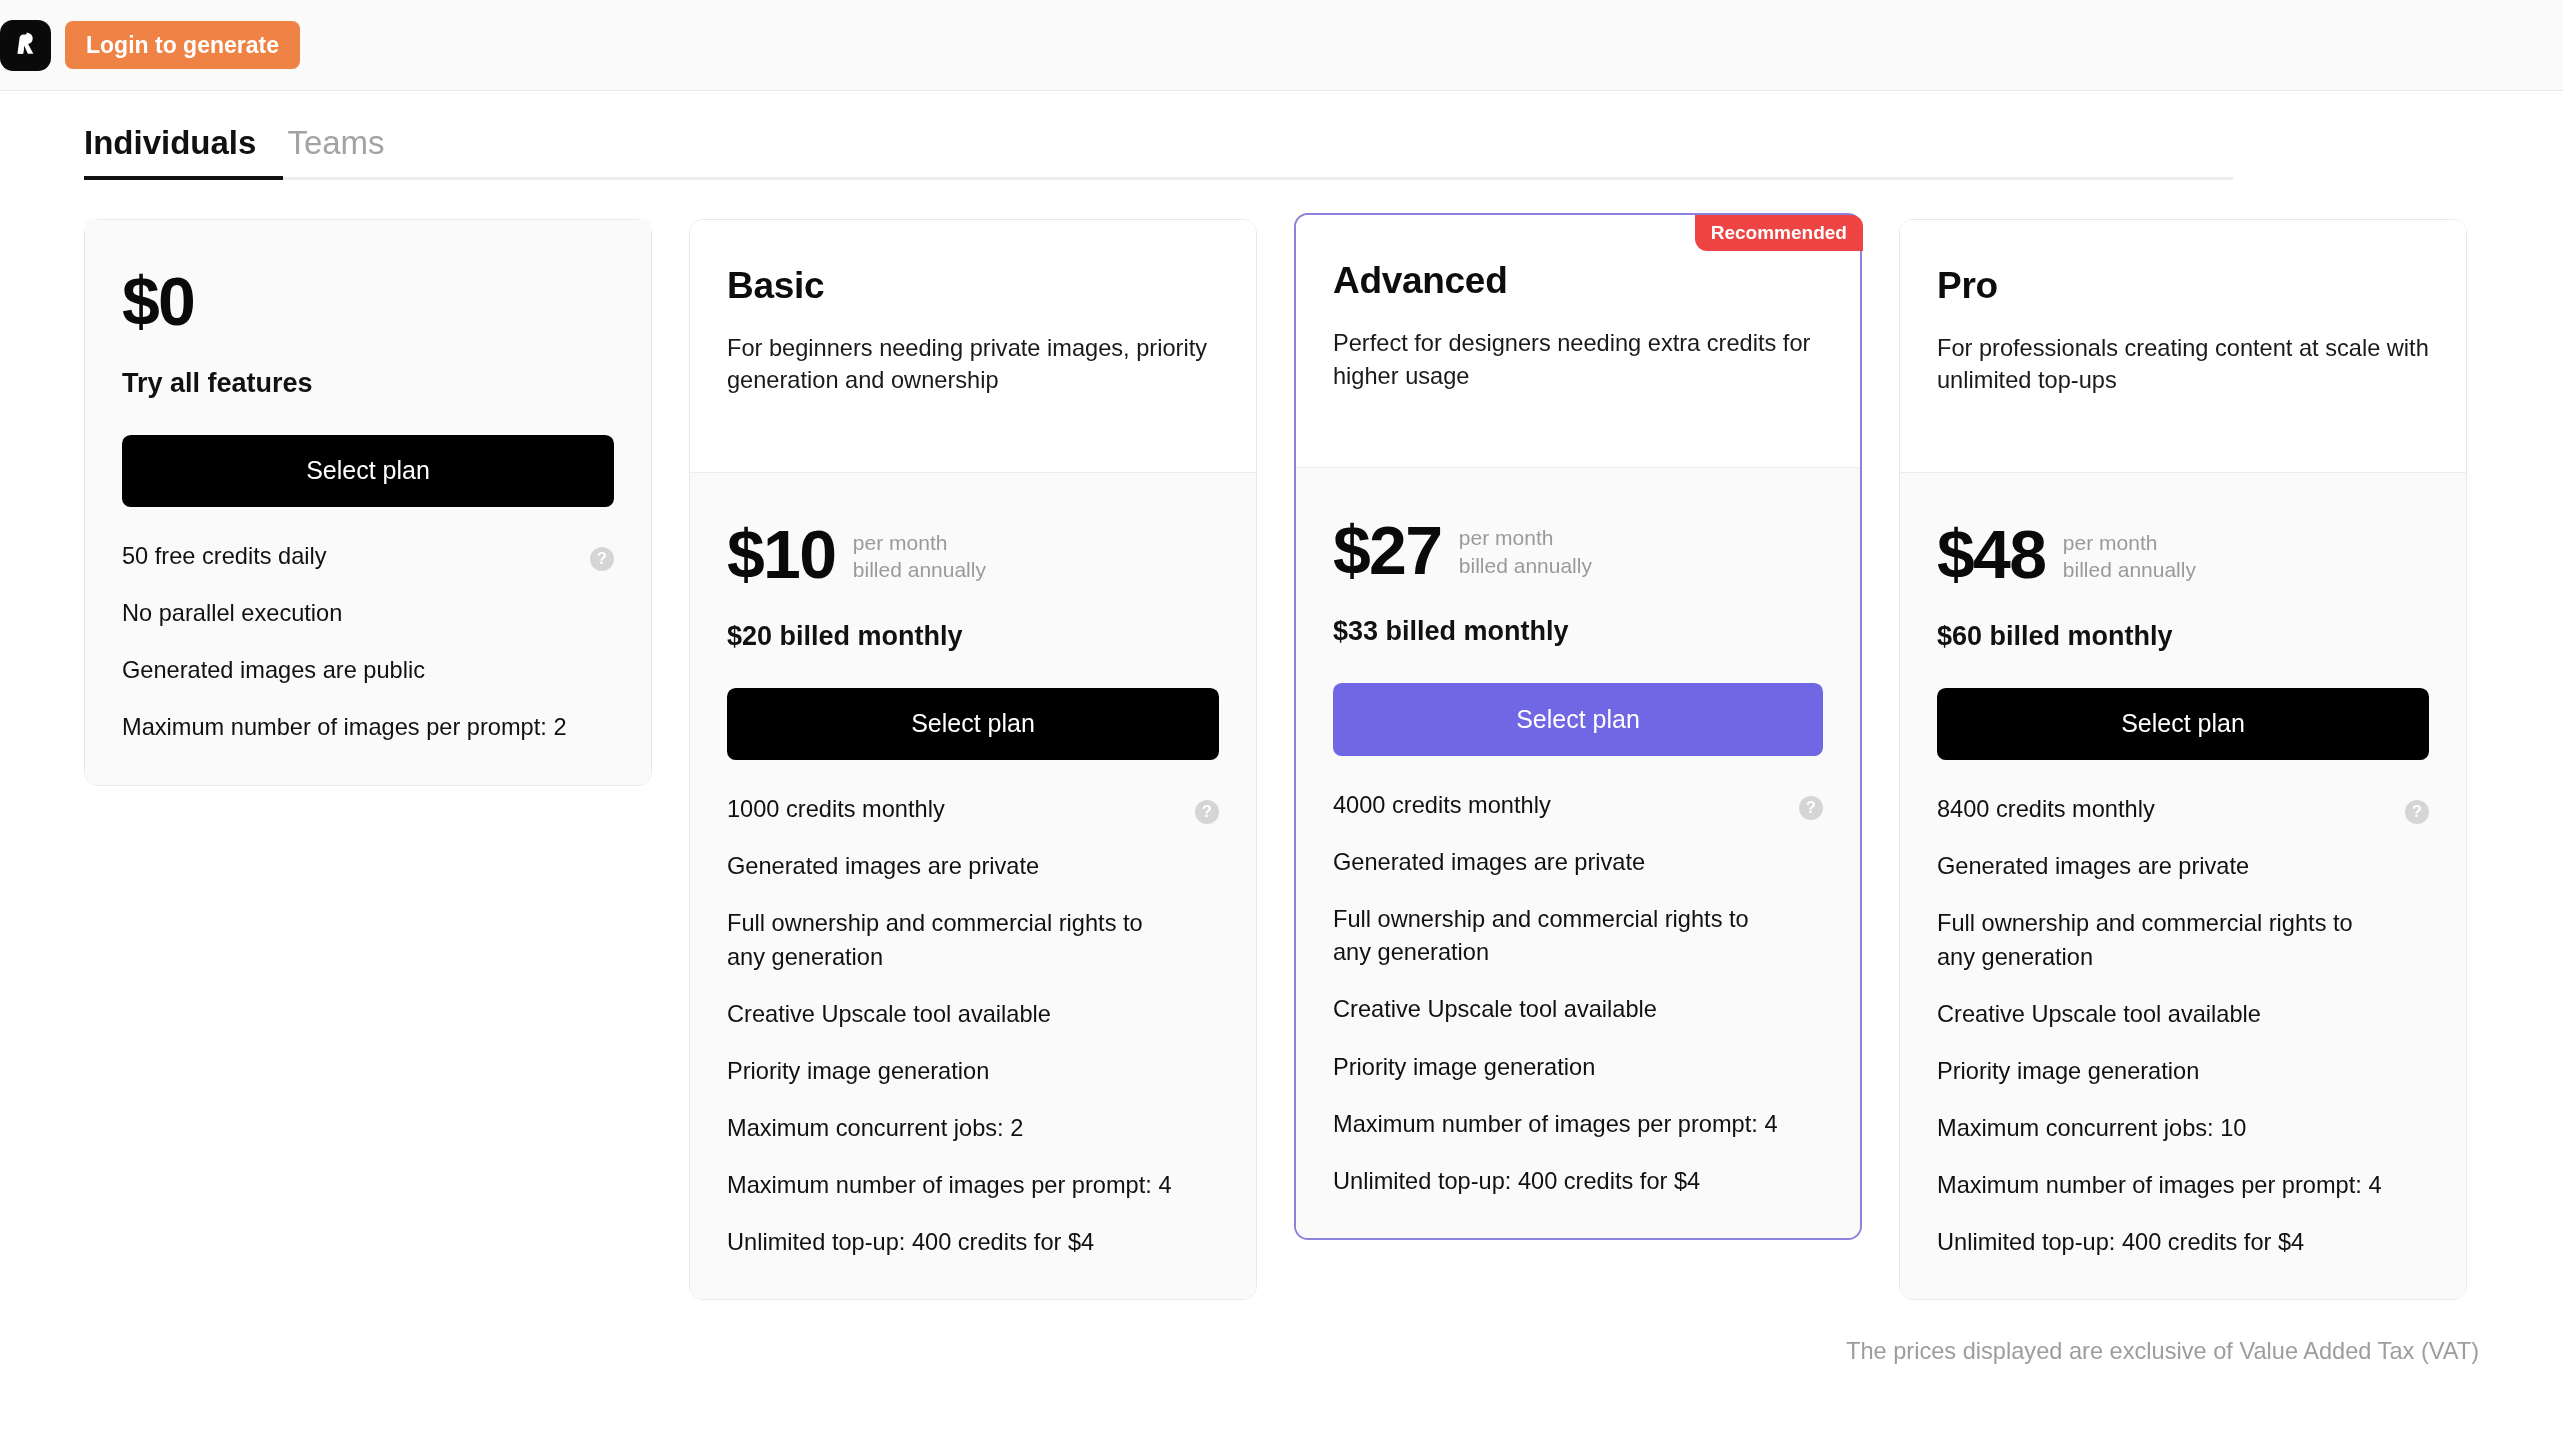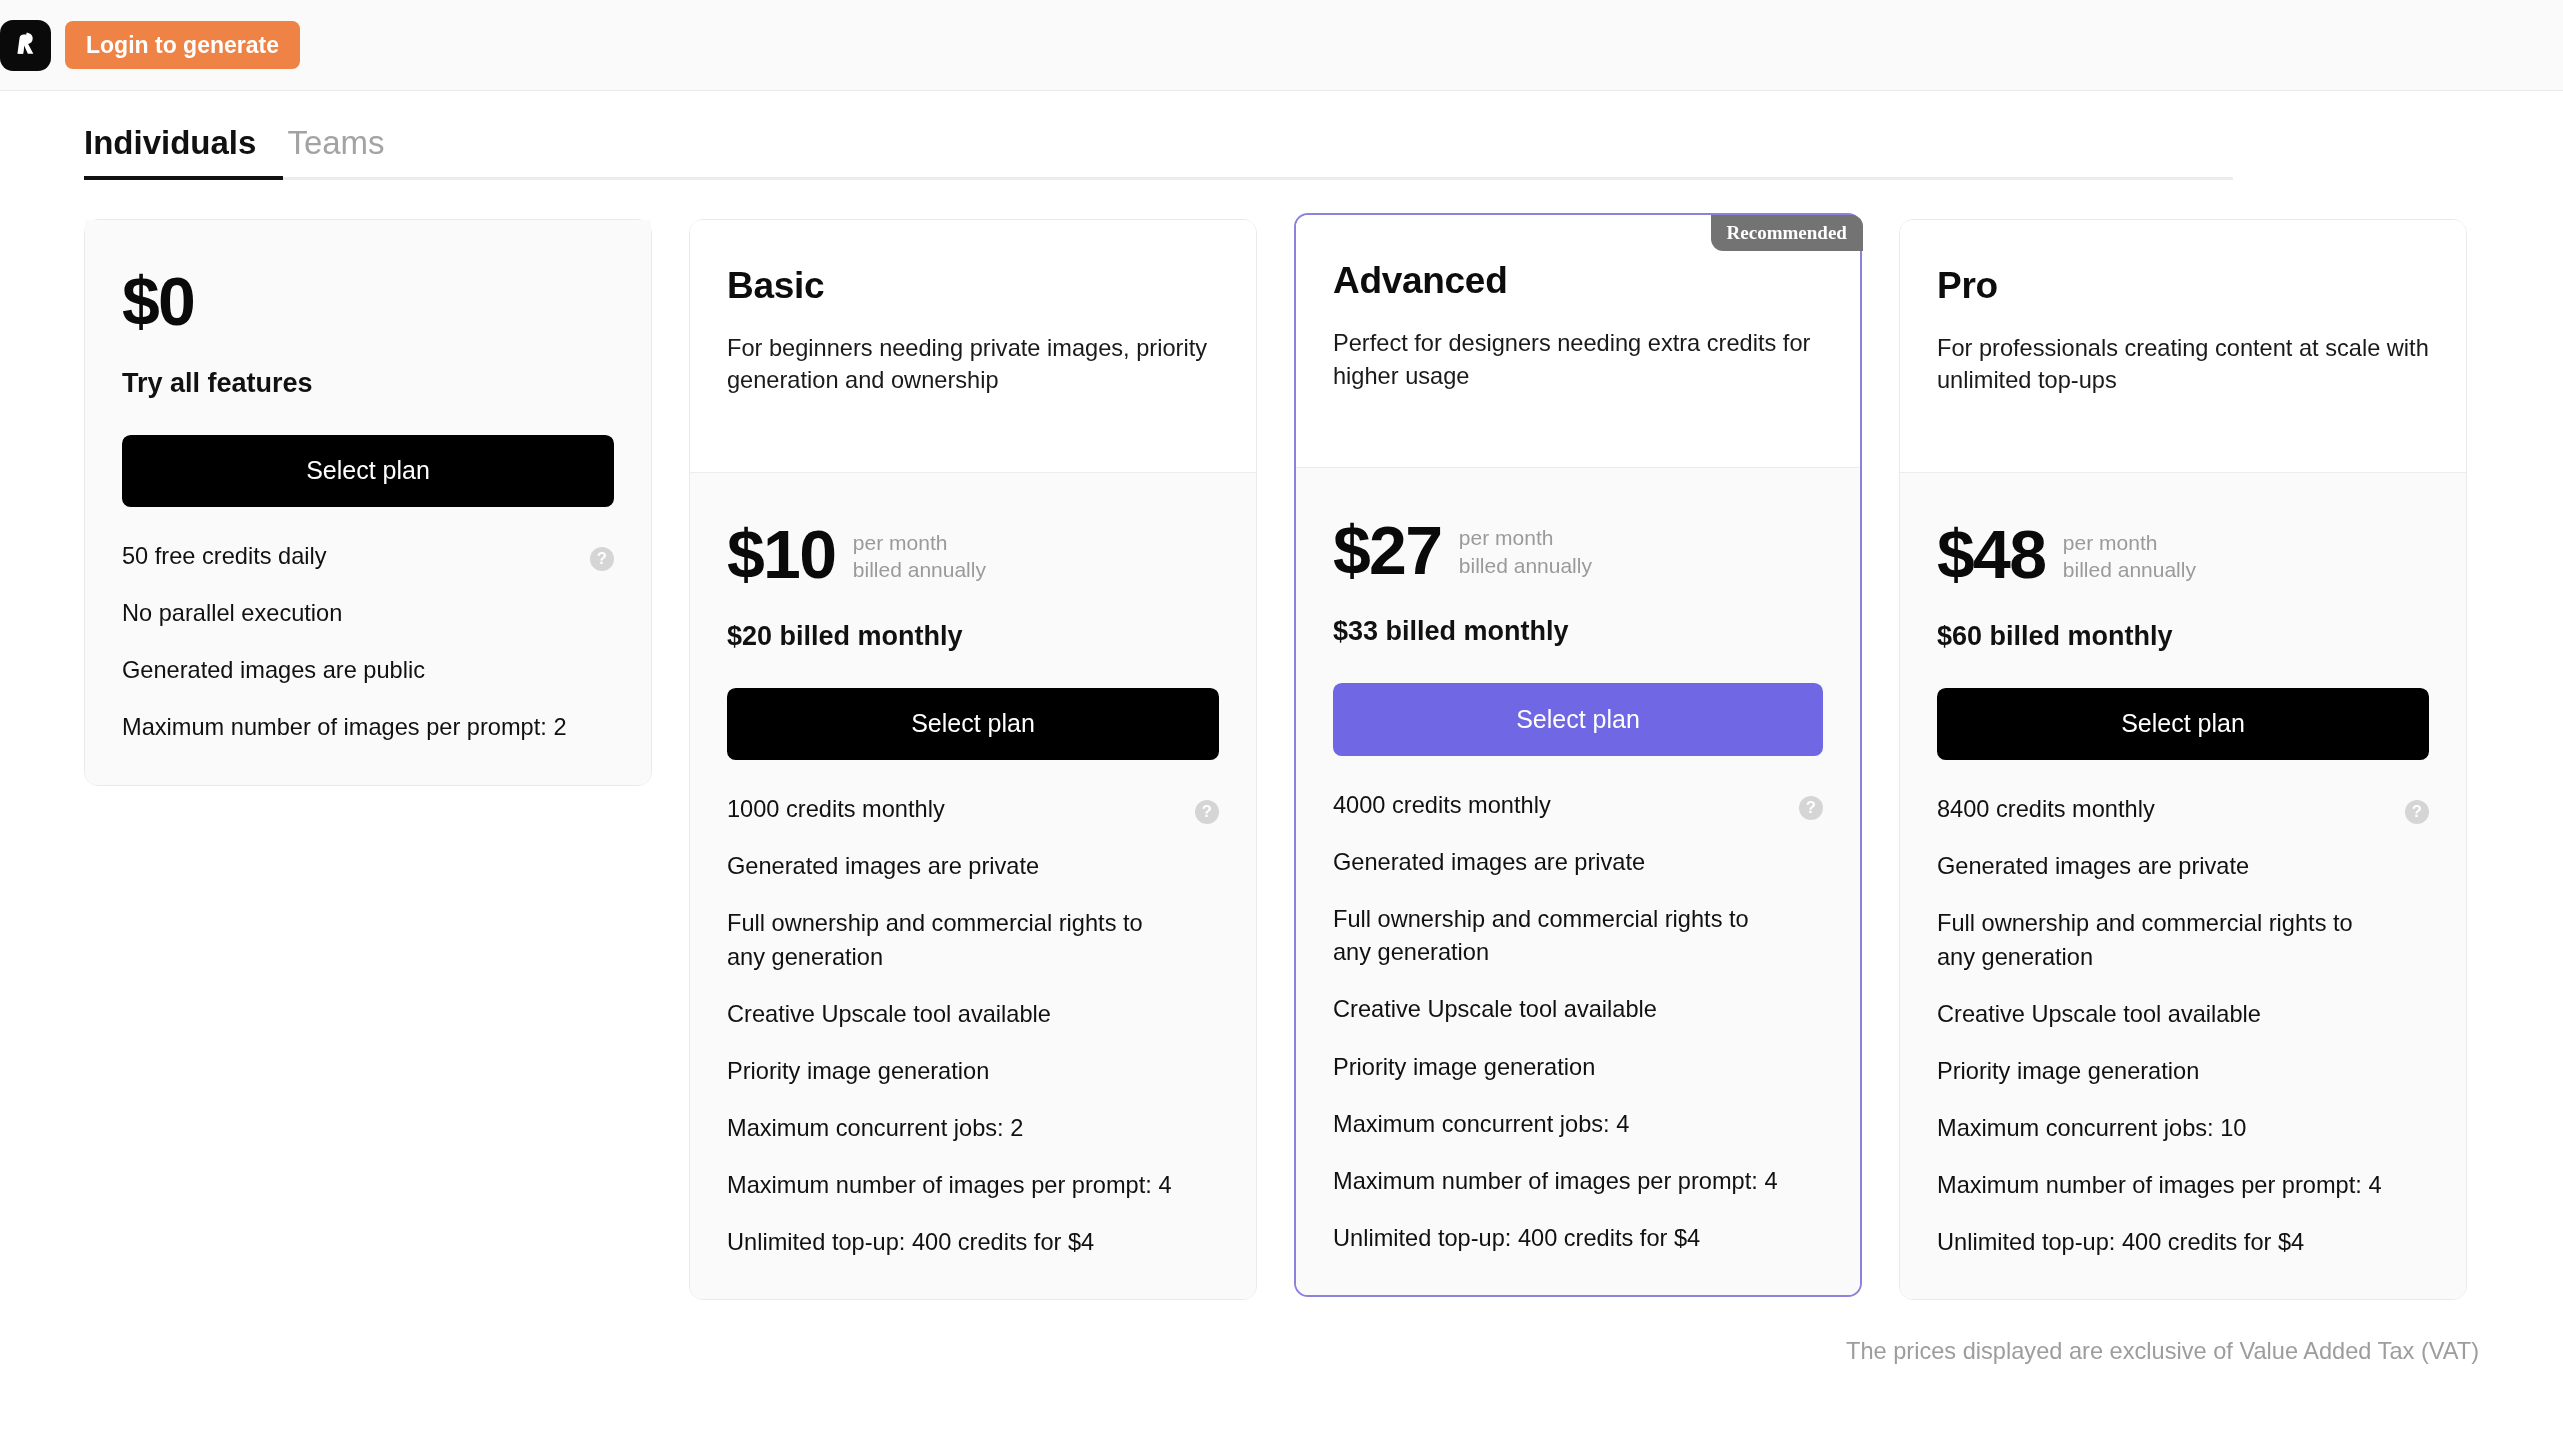--- a/index.html
+++ b/index.html
@@ -98,30 +98,29 @@
     flex-direction: column;
   }
   .card.featured {
     border: 2.6px solid #8b82dd;
     margin-top: -5.2px;
   }
 
   .badge {
     position: absolute;
     top: 0; right: -2.6px;
-    background: #737373;
+    background: #ef4444;
     color: #ffffff;
     font-size: 19px;
     font-weight: 700;
     padding: 7.9px 15.7px 8.7px 15.7px;
     border-radius: 0 11.4px 0 12.2px;
     line-height: 1;
     white-space: nowrap;
     z-index: 3;
-    font-family: Liberation Serif, serif;
   }
 
   .card-head {
     padding: 47px 37px 0 37px;
     height: 253px;
     border-bottom: 1.7px solid #ededed;
     background: #ffffff;
     border-radius: 12.2px 12.2px 0 0;
   }
   .plan-name {
@@ -353,23 +352,20 @@
           <div class="feature">
             <div class="feature-text">Full ownership and commercial rights to any generation</div>
           </div>
           <div class="feature">
             <div class="feature-text">Creative Upscale tool available</div>
           </div>
           <div class="feature">
             <div class="feature-text">Priority image generation</div>
           </div>
           <div class="feature">
-            <div class="feature-text">Maximum concurrent jobs: 4</div>
-          </div>
-          <div class="feature">
             <div class="feature-text">Maximum number of images per prompt: 4</div>
           </div>
           <div class="feature">
             <div class="feature-text">Unlimited top-up: 400 credits for $4</div>
           </div>
         </div>
       </div>
     </div>
     <div class="card">
       <div class="card-head">

